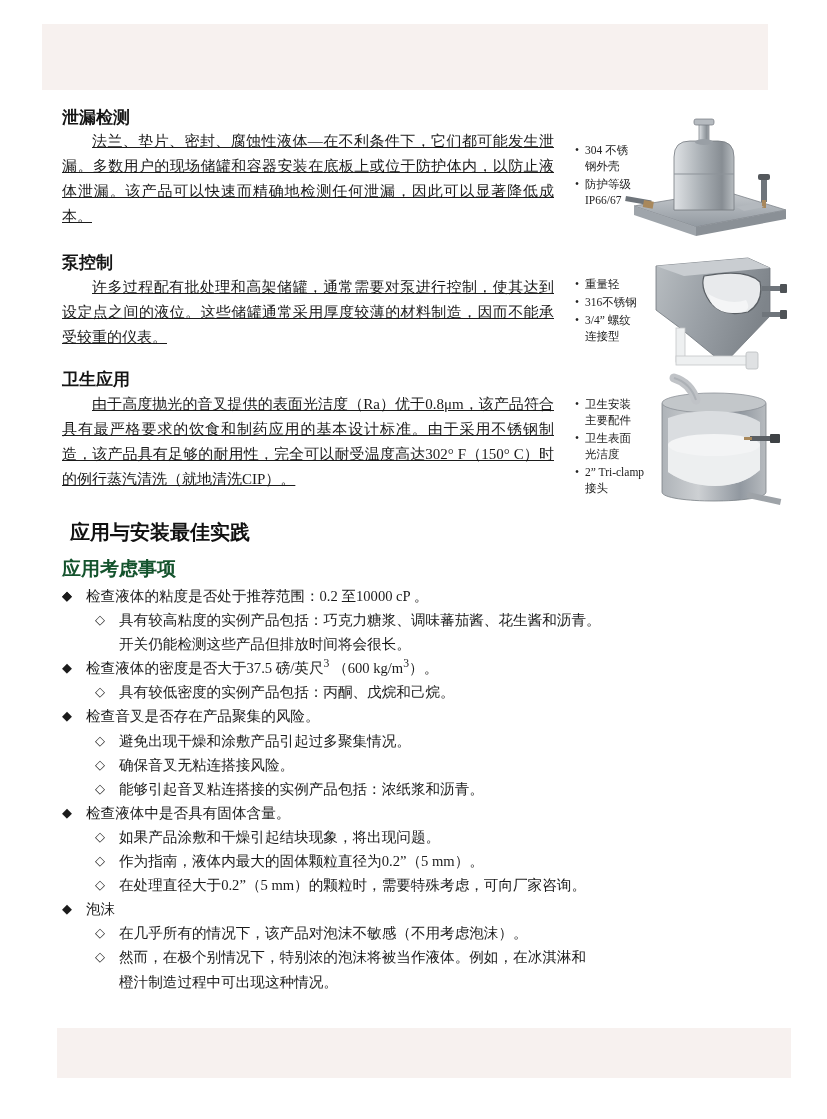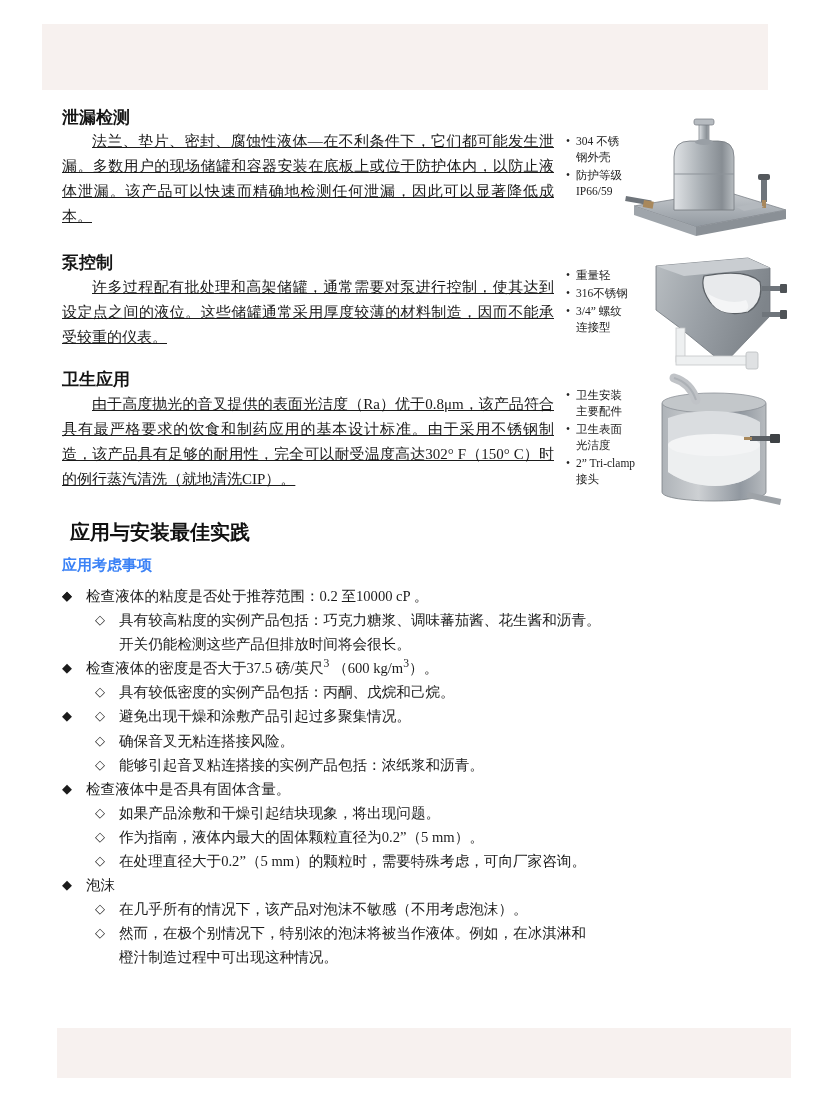--- a/index.html
+++ b/index.html
@@ -40,21 +40,21 @@
     line-height: 25px;
     text-align: justify;
     text-indent: 2em;
     color: #1b1b1b;
     text-decoration: underline;
   }
   .feature-list {
     position: absolute;
     left: 558px;
     width: 78px;
-    margin: 7px;
+    margin: 16px;
     padding: 0;
     list-style: none;
     font-size: 11.5px;
     line-height: 16px;
     color: #222;
     font-family: Liberation Serif, serif;
   }
   .feature-list li {
     position: relative;
     padding-left: 11px;
@@ -81,22 +81,22 @@
     font-size: 20px;
     color: #111;
   }
   .page-subtitle {
     position: absolute;
     left: 62px;
     top: 556px;
     margin: 0;
     font-family: Liberation Mono, monospace;
     font-weight: bold;
-    font-size: 15px;
-    color: #3b82f6;
+    font-size: 19px;
+    color: #14532d;
   }
   .bullet-list {
     position: absolute;
     left: 62px;
     top: 584px;
     width: 712px;
   }
   .bullet {
     position: relative;
     padding-left: 24px;
@@ -123,21 +123,21 @@
 
 <div class="band top"></div>
 <div class="band bottom"></div>
 
 <h3 class="section-heading" style="top:106px">泄漏检测</h3>
 <p class="section-body" style="top:129px">法兰、垫片、密封、腐蚀性液体—在不利条件下，它们都可能发生泄漏。多数用户的现场储罐和容器安装在底板上或位于防护体内，以防止液体泄漏。该产品可以快速而精确地检测任何泄漏，因此可以显著降低成本。</p>
 <ul class="feature-list" style="top:126px">
     <li>304 不锈
 钢外壳</li>
     <li>防护等级
-IP66/59</li>
+IP66/67</li>
   </ul>
 <svg class="illus" style="left:624px;top:112px" width="172" height="126" viewBox="0 0 172 126">
   <defs>
     <linearGradient id="g1a" x1="0" y1="0" x2="1" y2="0">
       <stop offset="0" stop-color="#dfe2e5"></stop>
         <stop offset="0.45" stop-color="#aab0b5"></stop>
       <stop offset="0.8" stop-color="#878d93"></stop>
         <stop offset="1" stop-color="#b7bcc0"></stop>
     </linearGradient>
     <linearGradient id="g1b" x1="0" y1="0" x2="0" y2="1">
@@ -239,21 +239,21 @@
 
 <h1 class="page-title">应用与安装最佳实践</h1>
 <h2 class="page-subtitle">应用考虑事项</h2>
 <div class="bullet-list">
     <div class="bullet level1"><span class="glyph">◆</span></div>
     <div class="bullet level1"><span class="glyph">◆</span><span class="btext">检查液体的粘度是否处于推荐范围：0.2 至10000 cP 。</span></div>
     <div class="bullet level2"><span class="glyph">◇</span><span class="btext">具有较高粘度的实例产品包括：巧克力糖浆、调味蕃茄酱、花生酱和沥青。
 开关仍能检测这些产品但排放时间将会很长。</span></div>
     <div class="bullet level1"><span class="glyph">◆</span><span class="btext">检查液体的密度是否大于37.5 磅/英尺<sup>3</sup> （600 kg/m<sup>3</sup>）。</span></div>
     <div class="bullet level2"><span class="glyph">◇</span><span class="btext">具有较低密度的实例产品包括：丙酮、戊烷和己烷。</span></div>
-    <div class="bullet level1"><span class="glyph">◆</span></div>
+    <div class="bullet level1"><span class="glyph">◆</span><span class="btext">检查音叉是否存在产品聚集的风险。</span></div>
     <div class="bullet level2"><span class="glyph">◇</span><span class="btext">避免出现干燥和涂敷产品引起过多聚集情况。</span></div>
     <div class="bullet level2"><span class="glyph">◇</span><span class="btext">确保音叉无粘连搭接风险。</span></div>
     <div class="bullet level2"><span class="glyph">◇</span><span class="btext">能够引起音叉粘连搭接的实例产品包括：浓纸浆和沥青。</span></div>
     <div class="bullet level1"><span class="glyph">◆</span><span class="btext">检查液体中是否具有固体含量。</span></div>
     <div class="bullet level2"><span class="glyph">◇</span><span class="btext">如果产品涂敷和干燥引起结块现象，将出现问题。</span></div>
     <div class="bullet level2"><span class="glyph">◇</span><span class="btext">作为指南，液体内最大的固体颗粒直径为0.2”（5 mm）。</span></div>
     <div class="bullet level2"><span class="glyph">◇</span><span class="btext">在处理直径大于0.2”（5 mm）的颗粒时，需要特殊考虑，可向厂家咨询。</span></div>
     <div class="bullet level1"><span class="glyph">◆</span><span class="btext">泡沫</span></div>
     <div class="bullet level2"><span class="glyph">◇</span><span class="btext">在几乎所有的情况下，该产品对泡沫不敏感（不用考虑泡沫）。</span></div>
     <div class="bullet level2"><span class="glyph">◇</span><span class="btext">然而，在极个别情况下，特别浓的泡沫将被当作液体。例如，在冰淇淋和

